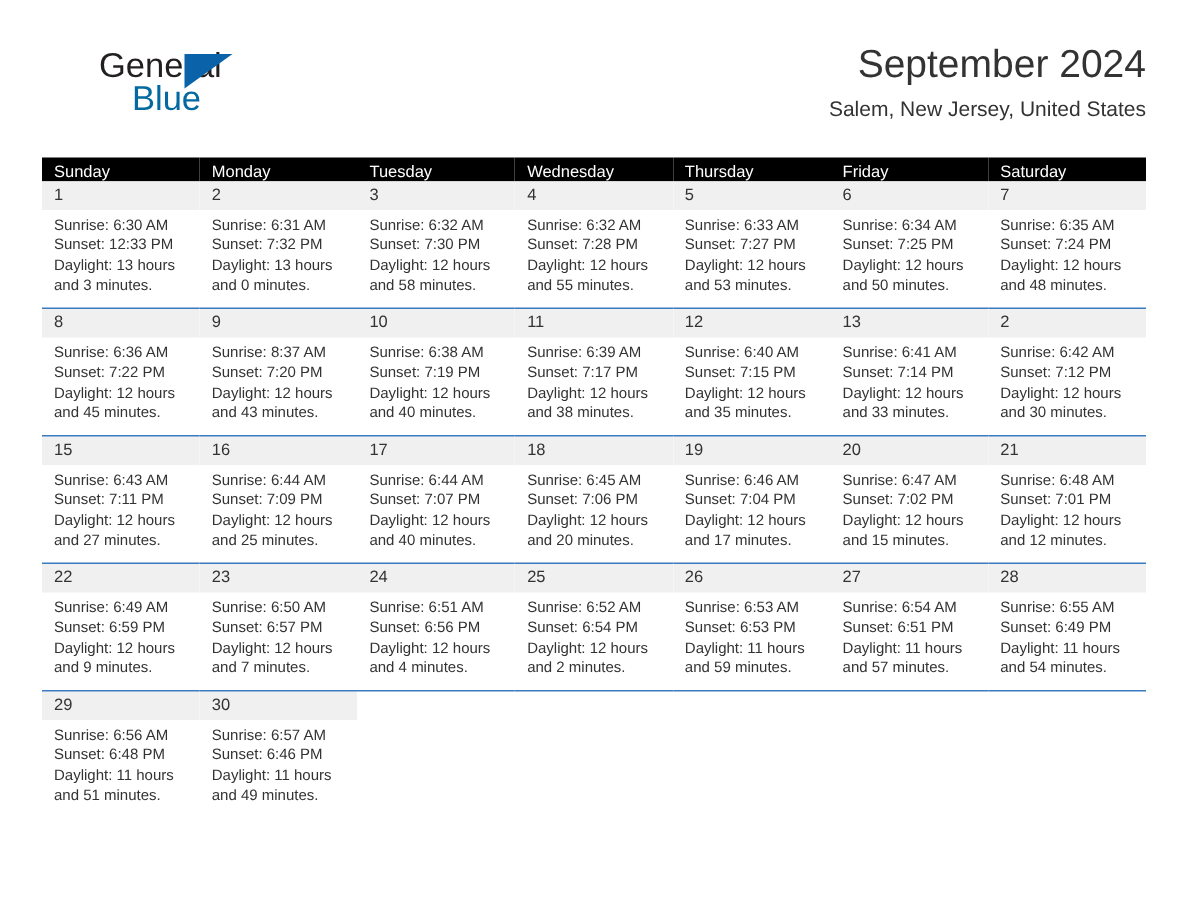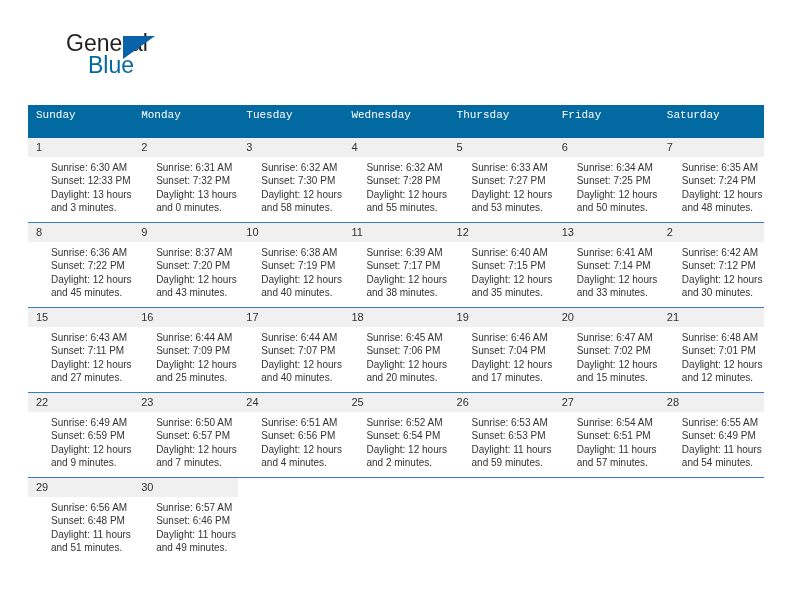--- a/index.html
+++ b/index.html
@@ -87,29 +87,28 @@
   
   .calendar {
     position: absolute;
     left: 28px;
     top: 105px;
     width: 736px;
     border-collapse: collapse;
     table-layout: fixed;
   }
   .calendar th {
-    background: #0369a1;
+    background: #000000;
     color: #ffffff;
     font-size: 11px;
     font-weight: normal;
     text-align: left;
-    padding: 4px 0 17px 8px;
+    padding: 4px 0 0 8px;
     height: 11px;
     border: none;
-    font-family: Liberation Mono, monospace;
   }
   .calendar td {
     vertical-align: top;
     padding: 0;
     border: none;
     border-top: 1px solid #3a7ac0;
     height: 84px;
     width: 105.14px;
     background: #ffffff;
   }
@@ -126,21 +125,20 @@
   }
   .daynum.empty {
     background: #ffffff;
     color: transparent;
   }
   .details {
     padding: 4px 6px 0 8px;
     font-size: 10px;
     line-height: 13.4px;
     color: #333333;
-    margin-left: 15px;
   }
   .details div {
     white-space: nowrap;
   }
   td.blank {
     background: #ffffff;
   }
 </style>
 </head>
 <body>
@@ -148,20 +146,24 @@
 <div class="page">
 
   <div class="top-bar">
 
     <div class="logo">
       <span class="logo-general">General</span>
       <span class="logo-triangle"></span>
       <span class="logo-blue">Blue</span>
     </div>
 
+    <div class="title-block">
+      <div class="cal-title">September 2024</div>
+      <div class="cal-subtitle">Salem, New Jersey, United States</div>
+    </div>
 
   </div>
 
   <table class="calendar">
     <thead>
       <tr>
         <th>Sunday</th>
         <th>Monday</th>
         <th>Tuesday</th>
         <th>Wednesday</th>

